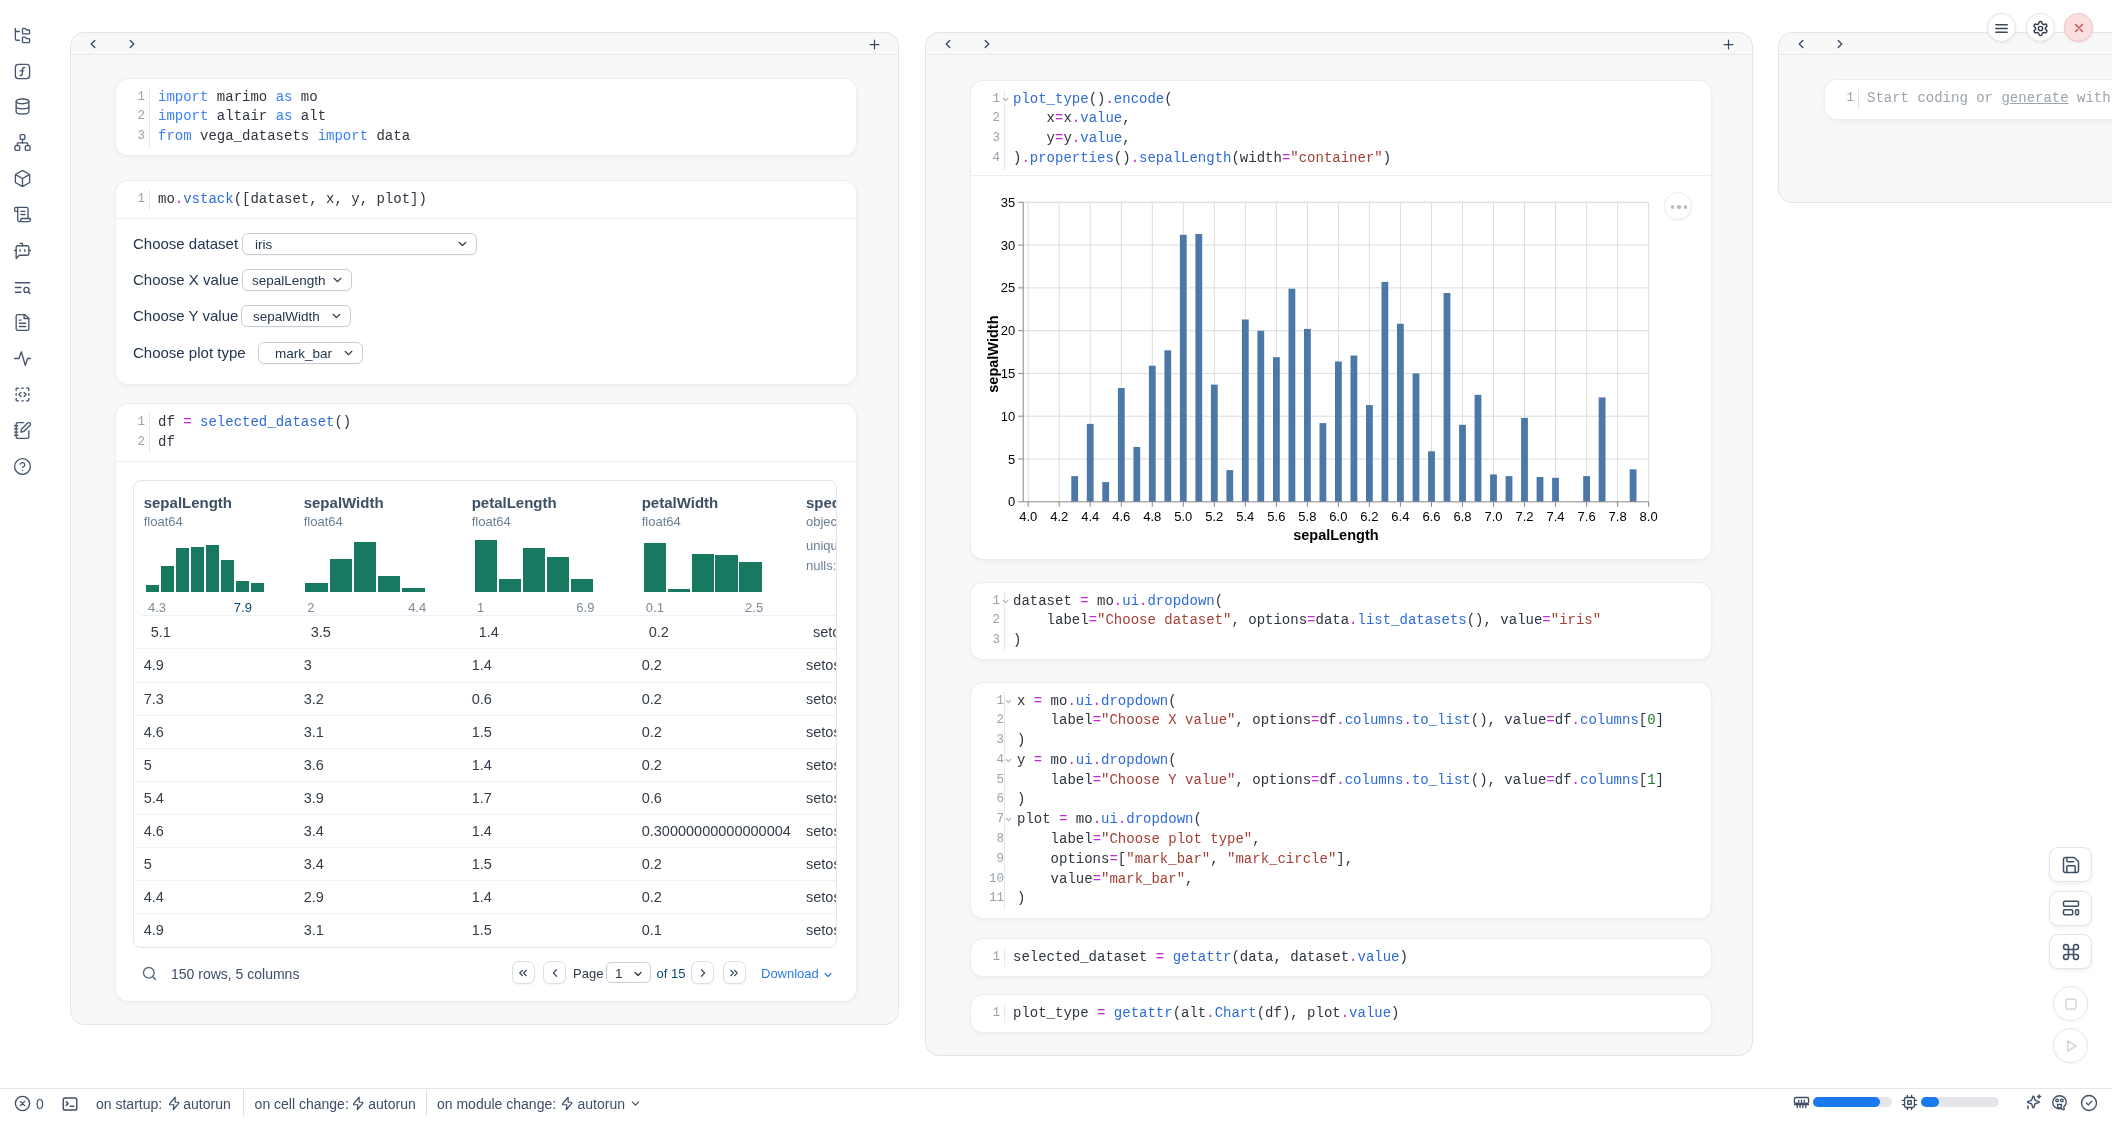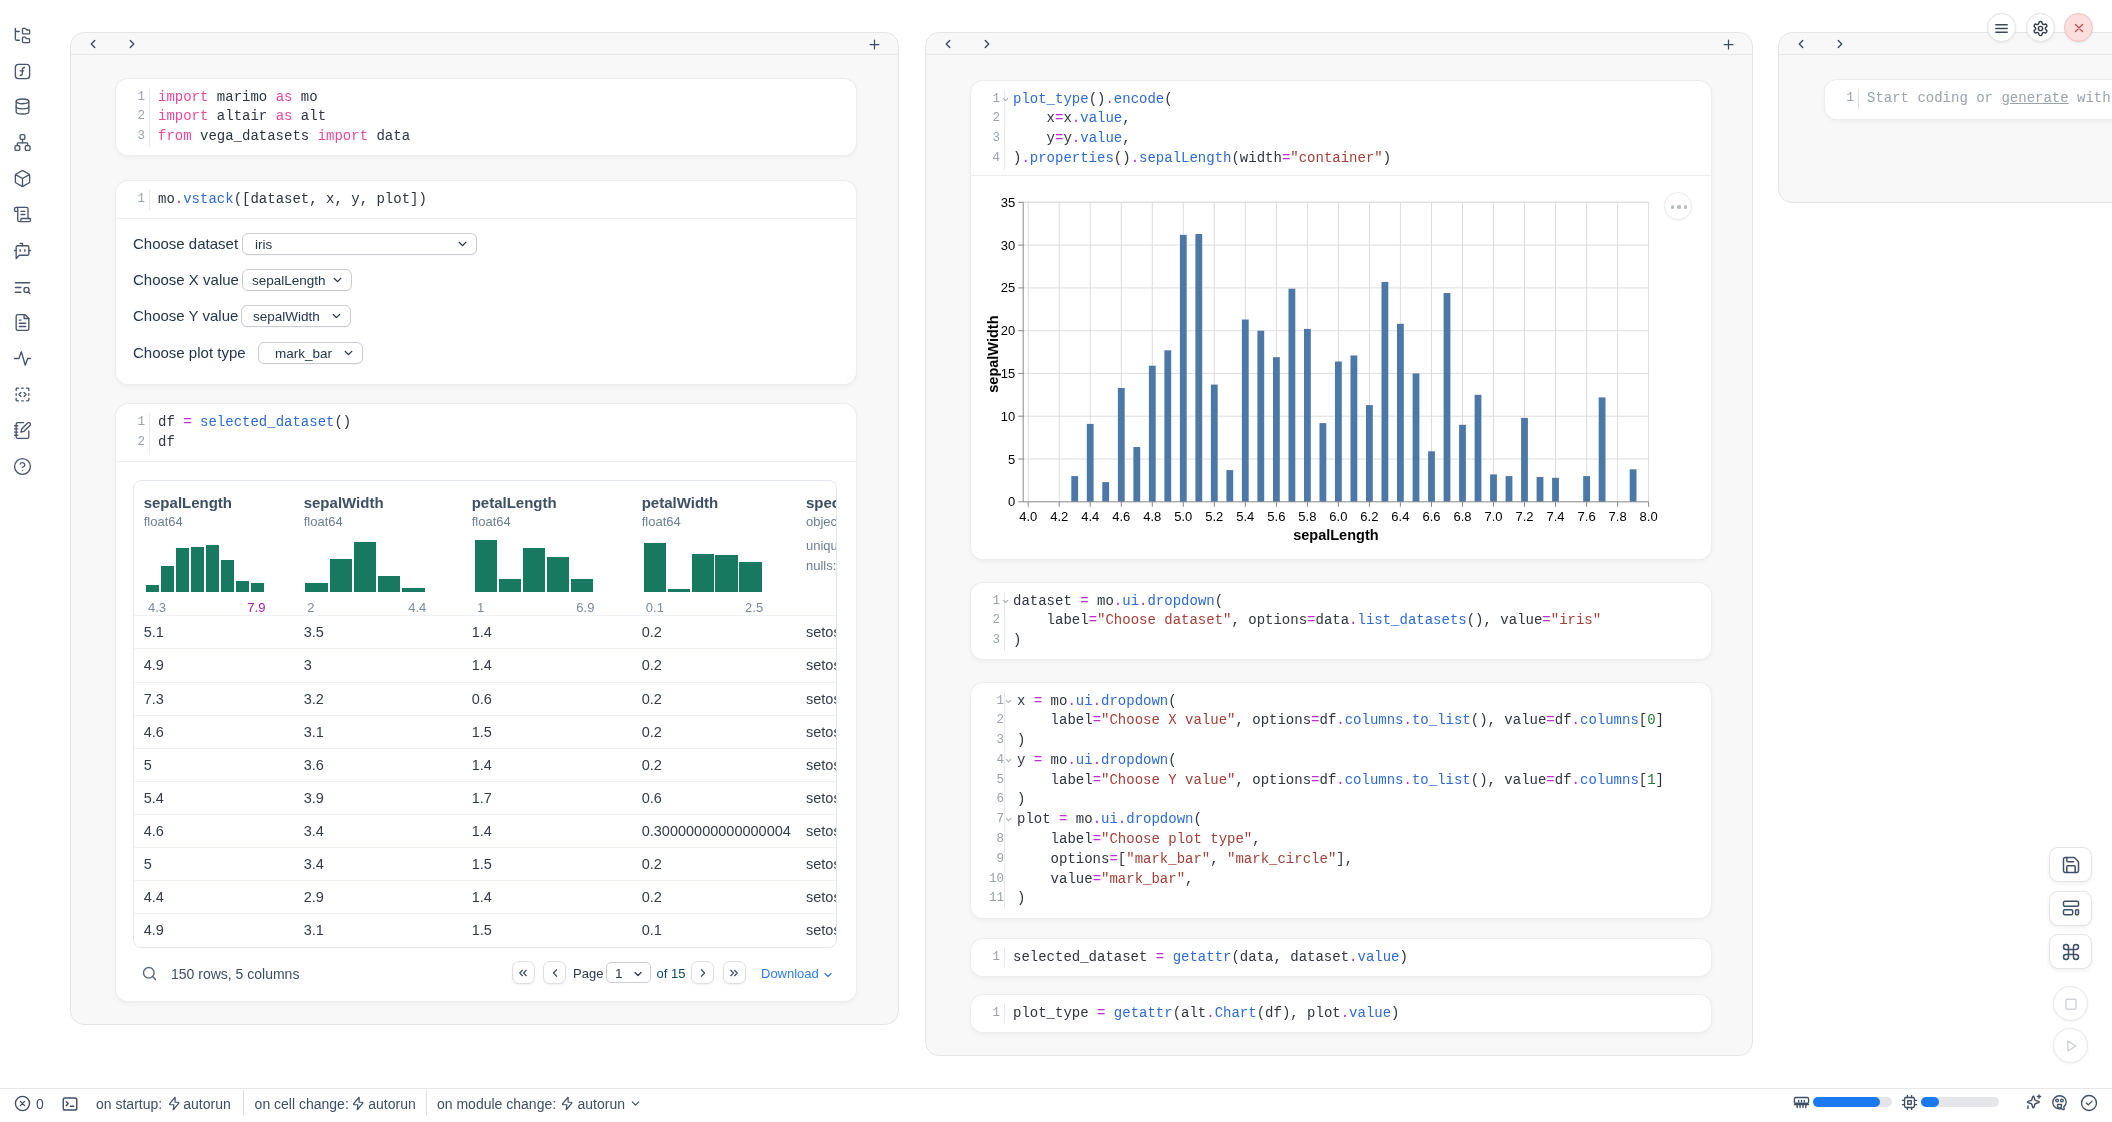--- a/index.html
+++ b/index.html
@@ -10,21 +10,21 @@
 .colhead{position:absolute;left:0;top:0;right:0;height:22px;border-bottom:1px solid #e7e8eb;}
 .chev{position:absolute;top:4px;width:14px;height:14px;color:#3a4b63;}
 .cell{position:absolute;background:#fff;border-radius:12px;
   box-shadow:0 0 0 1px #ededef,0 2px 5px rgba(60,64,80,.07);}
 .crow{position:relative;height:19.8px;white-space:pre;font-family:"Liberation Mono",monospace;font-size:14px;line-height:19.8px;color:#2e3440;}
 .ln{position:absolute;left:0;top:0;width:29px;text-align:right;color:#9aa2ac;font-size:12.5px;line-height:19.8px;}
 .ln2{position:absolute;left:0;top:0;width:33px;text-align:right;color:#9aa2ac;font-size:12.5px;line-height:19.8px;}
 .cbody{position:absolute;left:42px;top:0;}
 .vsep{position:absolute;left:33px;top:0;bottom:0;width:0;border-left:1px solid #e6e8eb;}
 .fold{position:absolute;left:21px;top:5px;width:9px;height:9px;color:#b6bcc4;}
-.k{color:#ec4899}.f{color:#2e6bd8}.o{color:#c02bd4}.s{color:#a43f36}.n{color:#1e7a2e}
+.k{color:#3b82f6}.f{color:#2e6bd8}.o{color:#c02bd4}.s{color:#a43f36}.n{color:#1e7a2e}
 .lbl{position:absolute;font-size:15px;color:#23364e;text-align:right;}
 .dd{position:absolute;background:#fff;border:1px solid #c9cdd3;border-radius:6px;
   font-size:13.5px;color:#23364e;box-shadow:0 1px 1px rgba(0,0,0,.03);}
 .dd span{position:absolute;top:50%;transform:translateY(-50%);}
 .dd svg{position:absolute;right:7px;top:50%;transform:translateY(-50%);color:#2c3a4e;}
 .btn{position:absolute;background:#fff;border:1px solid #dcdfe4;border-radius:7px;
   box-shadow:0 1px 2px rgba(0,0,0,.06);color:#3c4d63;}
 .btn svg{position:absolute;left:50%;top:50%;transform:translate(-50%,-50%);}
 svg{display:block}
 .st{font-size:14px;color:#3e4f66;}
@@ -260,28 +260,28 @@
         <div class="abs" style="left:365.0px;top:98.3px;width:22.3px;height:13.0px;background:#17795f"></div>
         <div class="abs" style="left:388.8px;top:67.8px;width:22.3px;height:43.5px;background:#17795f"></div>
         <div class="abs" style="left:412.7px;top:76.3px;width:22.3px;height:35.0px;background:#17795f"></div>
         <div class="abs" style="left:436.5px;top:98.3px;width:22.3px;height:13.0px;background:#17795f"></div>
         <div class="abs" style="left:509.8px;top:62.3px;width:22.3px;height:49.0px;background:#17795f"></div>
         <div class="abs" style="left:533.7px;top:108.8px;width:22.3px;height:2.5px;background:#17795f"></div>
         <div class="abs" style="left:557.6px;top:73.8px;width:22.3px;height:37.5px;background:#17795f"></div>
         <div class="abs" style="left:581.4px;top:74.3px;width:22.3px;height:37.0px;background:#17795f"></div>
         <div class="abs" style="left:605.3px;top:81.3px;width:22.3px;height:30.0px;background:#17795f"></div>
 <div class="abs" style="left:14px;top:119px;font-size:13px;color:#7c8a99">4.3</div>
-<div class="abs" style="left:86.4px;top:119px;width:45px;text-align:right;font-size:13px;color:#a21caf">7.9</div>
+<div class="abs" style="left:86.4px;top:119px;width:45px;text-align:center;font-size:13px;color:#0c4a6e">7.9</div>
 <div class="abs" style="left:173.3px;top:119px;font-size:13px;color:#7c8a99">2</div>
 <div class="abs" style="left:247.3px;top:119px;width:45px;text-align:right;font-size:13px;color:#7c8a99">4.4</div>
 <div class="abs" style="left:343.1px;top:119px;font-size:13px;color:#7c8a99">1</div>
 <div class="abs" style="left:415.4px;top:119px;width:45px;text-align:right;font-size:13px;color:#7c8a99">6.9</div>
 <div class="abs" style="left:511.8px;top:119px;font-size:13px;color:#7c8a99">0.1</div>
 <div class="abs" style="left:584.2px;top:119px;width:45px;text-align:right;font-size:13px;color:#7c8a99">2.5</div>
-<div class="abs" style="left:0;right:0;top:134.8px;height:33.1px;border-top:1px solid #eef1f5">
+<div class="abs" style="left:7px;right:0;top:134.8px;height:33.1px;border-top:1px solid #eef1f5">
 <div class="abs" style="left:9.7px;top:8px;font-size:14.5px;color:#333c48">5.1</div>
 <div class="abs" style="left:169.7px;top:8px;font-size:14.5px;color:#333c48">3.5</div>
 <div class="abs" style="left:337.7px;top:8px;font-size:14.5px;color:#333c48">1.4</div>
 <div class="abs" style="left:507.7px;top:8px;font-size:14.5px;color:#333c48">0.2</div>
 <div class="abs" style="left:672px;top:8px;font-size:14.5px;color:#333c48">setosa</div>
 </div>
 <div class="abs" style="left:0;right:0;top:167.9px;height:33.1px;border-top:1px solid #eef1f5">
 <div class="abs" style="left:9.7px;top:8px;font-size:14.5px;color:#333c48">4.9</div>
 <div class="abs" style="left:169.7px;top:8px;font-size:14.5px;color:#333c48">3</div>
 <div class="abs" style="left:337.7px;top:8px;font-size:14.5px;color:#333c48">1.4</div>

